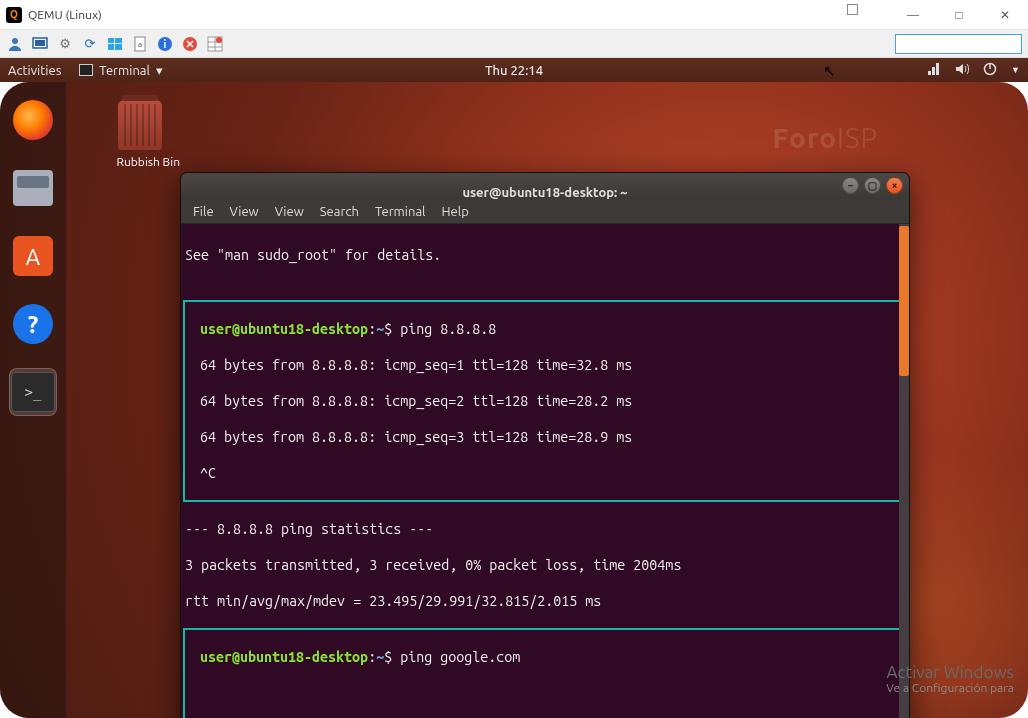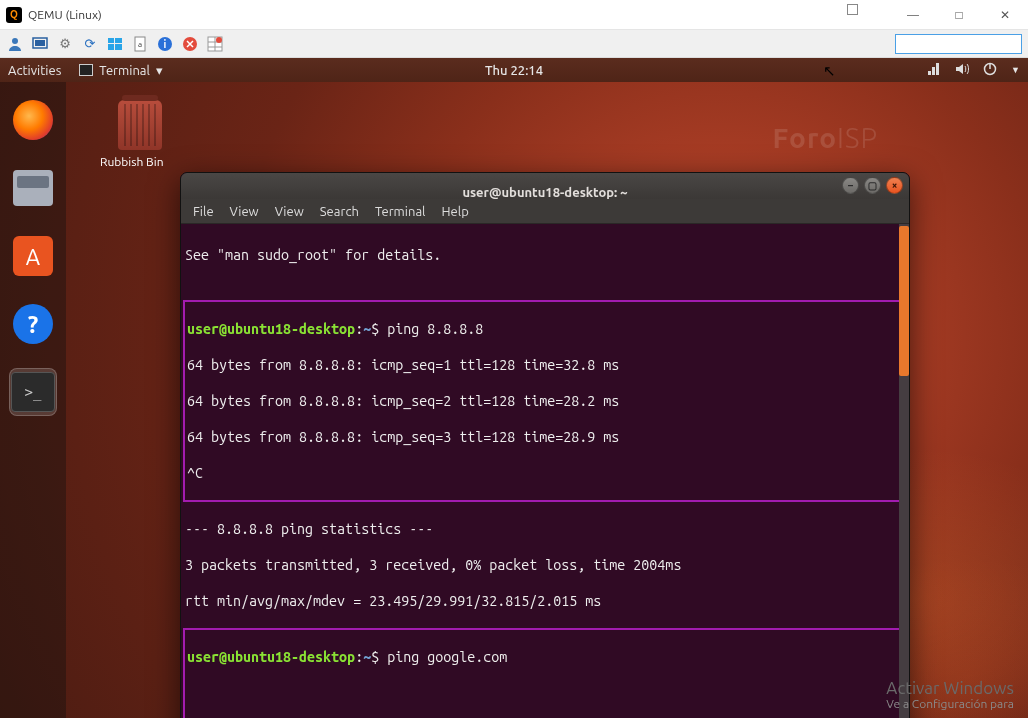--- a/index.html
+++ b/index.html
@@ -54,20 +54,21 @@
     .gnome-panel .term-icon{width:14px;height:12px;border:1px solid #ccc;background:#222}
     .gnome-panel .clock{position:absolute;left:0;right:0;text-align:center;font-weight:500;pointer-events:none}
     .gnome-panel .tray{margin-left:auto;display:flex;gap:14px;align-items:center;font-size:13px}
 
     
     .desktop{
       position:relative;
       height: calc(718px - 30px - 28px - 24px);
       background: radial-gradient(circle at 70% 40%, #c94b2f 0%, #8a2f1b 40%, #6a2416 60%, #4c1c12 100%);
       overflow:hidden;
+      border-radius:29px;
     }
     .watermark{position:absolute;right:150px;top:40px;font-size:28px;font-weight:700;color:rgba(255,255,255,0.12);letter-spacing:1px}
     .watermark .isp{font-weight:300}
     .wave{position:absolute;right:0;bottom:0;width:600px;height:400px;background:
       radial-gradient(ellipse 400px 250px at 80% 70%, rgba(255,140,60,0.2), transparent 60%),
       radial-gradient(ellipse 300px 200px at 90% 90%, rgba(255,100,40,0.15), transparent 60%);
       pointer-events:none;}
 
     
     .dock{
@@ -79,21 +80,21 @@
     .dock-item{width:48px;height:48px;border-radius:8px;display:flex;align-items:center;justify-content:center;cursor:pointer}
     .dock-item.active{background: rgba(255,255,255,0.15); box-shadow: 0 0 0 1px rgba(255,255,255,0.2) inset}
     .firefox{background:radial-gradient(circle at 40% 40%, #ffb84d 0%, #ff7b00 40%, #e13e2a 70%, #5a2fae 100%);border-radius:50%;width:40px;height:40px}
     .files-icon{width:40px;height:36px;background:#aab0bb;border-radius:4px;position:relative}
     .files-icon::after{content:"";position:absolute;left:4px;right:4px;top:6px;height:12px;background:#6b7482;border-radius:2px}
     .software-icon{width:40px;height:40px;background:#e95420;border-radius:6px;display:flex;align-items:center;justify-content:center;color:#fff;font-size:22px}
     .help-icon{width:40px;height:40px;background:#1a73e8;border-radius:50%;display:flex;align-items:center;justify-content:center;color:#fff;font-size:24px;font-weight:700}
     .term-dock{width:44px;height:40px;background:#2b2b2b;border:1px solid #555;border-radius:4px;display:flex;align-items:center;justify-content:center;color:#ccc;font-family:monospace;font-size:14px}
 
     
-    .desk-icon{position:absolute;left:100px;top:18px;text-align:left;color:#fff;font-size:12px;width:80px}
+    .desk-icon{position:absolute;left:100px;top:18px;text-align:right;color:#fff;font-size:12px;width:80px}
     .trash{width:44px;height:50px;margin:0 auto 5px;background:linear-gradient(#b84d3c,#8f3528);border-radius:6px 6px 4px 4px;position:relative}
     .trash::before{content:"";position:absolute;left:6px;right:6px;top:4px;bottom:4px;background:repeating-linear-gradient(90deg,rgba(0,0,0,0.25) 0 2px,transparent 2px 6px)}
     .trash::after{content:"";position:absolute;top:-5px;left:4px;right:4px;height:6px;background:#6e2a1f;border-radius:3px}
 
     
     .term-window{
       position:absolute; left:180px; top:90px; width:730px;
       background:#300a24; border:1px solid #111; border-radius:7px 7px 0 0;
       box-shadow: 0 8px 30px rgba(0,0,0,0.6);
       overflow:hidden;
@@ -108,26 +109,26 @@
     .tc.min{background:linear-gradient(#8a8885,#6c6a67);color:#2b2b2b}
     .tc.max{background:linear-gradient(#8a8885,#6c6a67);color:#2b2b2b}
     .tc.cls{background:linear-gradient(#f08050,#e95420);color:#3a1405}
     .term-menu{height:25px;background:#3d3a38;display:flex;align-items:center;gap:16px;padding:0 12px;color:#ddd;font-size:13px;border-bottom:1px solid #2a2726}
     .term-body{position:relative;font-family:"Ubuntu Mono","DejaVu Sans Mono",monospace;font-size:14.3px;line-height:18px;padding:4px 4px 8px 4px;color:#eee;white-space:pre;min-height:400px}
     .term-body .scrollbar{position:absolute;right:0;top:0;width:10px;height:100%;background:#453d41}
     .term-body .sb-thumb{position:absolute;right:0;top:2px;width:10px;height:150px;background:#e8782c;border-radius:2px}
     .green{color:#8ae234;font-weight:bold}
     .blue{color:#729fcf;font-weight:bold}
     .white{color:#eeeeec}
-    .redbox{border:2px solid #a21caf;margin-left:-2px;padding-left:0}
+    .redbox{border:2px solid #14b8a6;margin-left:-2px;padding-left:13px}
     .redbox > div{padding-left:2px}
     .clip{overflow:hidden}
     
     
-    .activation{position:absolute;right:14px;bottom:8px;color:#6a6a6a;font-size:17px;text-align:left}
+    .activation{position:absolute;right:14px;bottom:24px;color:#6a6a6a;font-size:17px;text-align:right}
     .activation .sub{font-size:12px;color:#8a8a8a}
 
     .cursor-arrow{position:absolute;left:823px;top:62px;font-size:15px;color:#000;pointer-events:none}
     .check-icon{position:absolute;right:170px;top:4px;width:11px;height:11px;border:1px solid #888}
   </style>
 </head>
 <body>
 
 <div class="win-titlebar">
   <div class="qemu-icon">Q</div>

